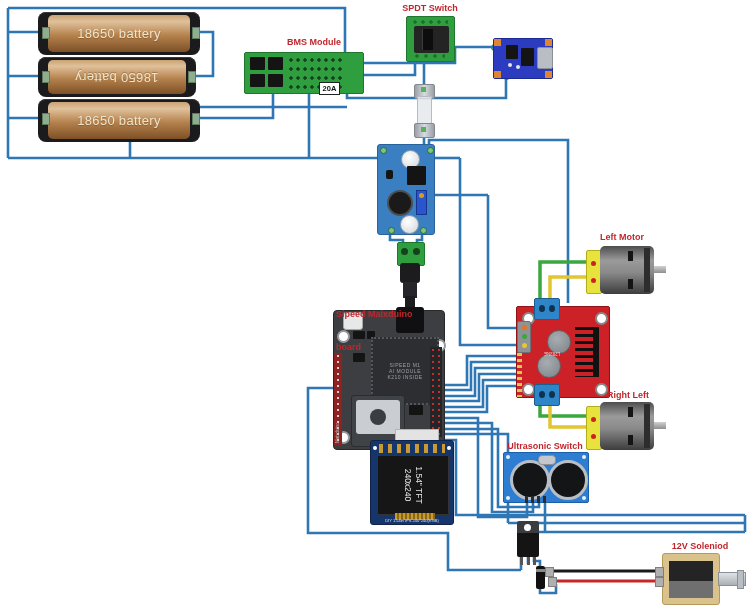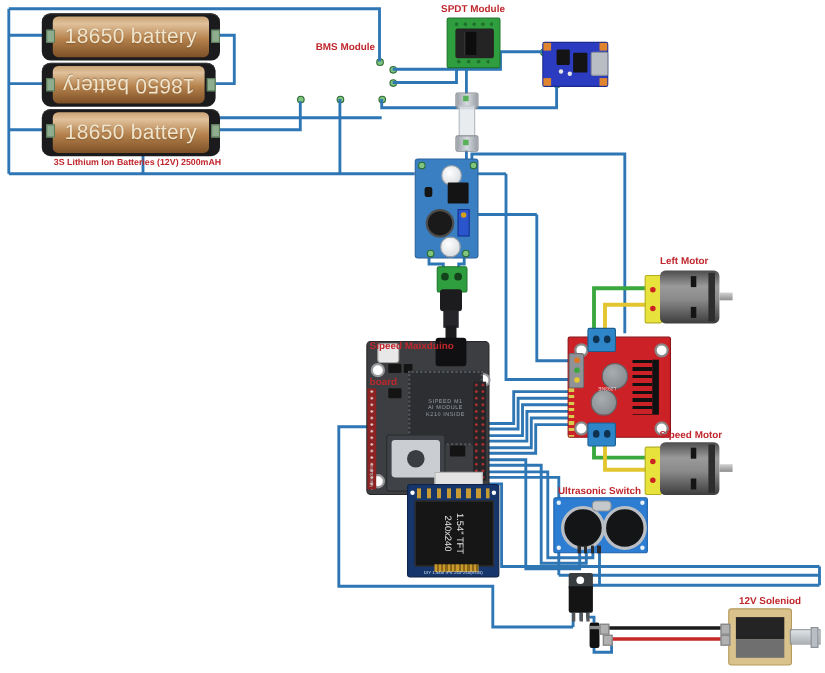--- a/index.html
+++ b/index.html
@@ -9,21 +9,21 @@
   .abs{position:absolute;}
   svg.wires{position:absolute;left:0;top:0;z-index:1;}
   .cmp{z-index:2;}
   .lbl{position:absolute;z-index:3;color:#c0272d;font-weight:bold;font-size:9px;line-height:11px;white-space:pre;}
   .lbl.center{text-align:center;}
   .cap8{font-size:8px;}
   .battery{background:#1b1b1d;border-radius:8px;box-shadow:inset 0 1px 0 #3a3a3c;}
   .batt-body{position:absolute;left:10px;right:10px;top:3px;bottom:3px;border-radius:5px;
     background:linear-gradient(180deg,#c9a273 0%,#e0c19b 18%,#b5824d 55%,#7d5026 100%);
     display:flex;align-items:center;justify-content:center;}
-  .batt-txt{color:#efe4cc;font-size:19px;letter-spacing:.3px;text-shadow:0 1px 1px rgba(90,50,10,.4);}
+  .batt-txt{color:#efe4cc;font-size:13px;letter-spacing:.3px;text-shadow:0 1px 1px rgba(90,50,10,.4);}
   .flip{transform:rotate(180deg);}
   .term{position:absolute;background:#8fae8f;border:1px solid #5c7d5c;z-index:2;}
   .pcb-green{background:#2f9e3f;border:1px solid #1e772c;border-radius:2px;}
   .chip{position:absolute;background:#141414;border-radius:1px;}
   .pin-dot{position:absolute;background:#7fc47f;border:1px solid #2d6b35;border-radius:50%;width:5px;height:5px;}
   .hole{position:absolute;background:#fff;border:2px solid #97999c;border-radius:50%;}
   .wm{position:absolute;color:#9a9a9a;font-family:"DejaVu Serif",serif;font-size:13px;letter-spacing:.5px;z-index:3;}
 </style>
 </head>
 <body>
@@ -97,31 +97,40 @@
     <div class="batt-body">
       <span class="batt-txt">18650 battery</span>
     </div>
   </div>
   <div class="term" style="left:42px;top:27px;width:6px;height:10px;"></div>
   <div class="term" style="left:192px;top:27px;width:6px;height:10px;"></div>
   <div class="term" style="left:42px;top:71px;width:6px;height:10px;"></div>
   <div class="term" style="left:188px;top:71px;width:6px;height:10px;"></div>
   <div class="term" style="left:42px;top:113px;width:6px;height:10px;"></div>
   <div class="term" style="left:192px;top:113px;width:6px;height:10px;"></div>
-  <div class="lbl center cap8" style="left:40px;top:142px;width:170px;">3S Lithium Ion Batteries (12V) 2500mAH</div>
 
   <div class="lbl center" style="left:274px;top:37px;width:80px;">BMS Module</div>
+  <div class="cmp pcb-green" style="left:244px;top:52px;width:118px;height:40px;">
+    <div class="chip" style="left:5px;top:4px;width:15px;height:13px;"></div>
+    <div class="chip" style="left:23px;top:4px;width:15px;height:13px;"></div>
+    <div class="chip" style="left:5px;top:21px;width:15px;height:13px;"></div>
+    <div class="chip" style="left:23px;top:21px;width:15px;height:13px;"></div>
+    <div class="abs" style="left:44px;top:5px;width:56px;height:31px;background-image:radial-gradient(circle at 2px 2px,#163f1c 1.5px,rgba(0,0,0,0) 1.8px);background-size:7px 9px;"></div>
+    <div class="abs" style="left:74px;top:29px;width:19px;height:11px;background:#fff;border:1px solid #222;display:flex;align-items:center;justify-content:center;">
+      <span style="font-size:7.5px;font-weight:bold;color:#111;">20A</span>
+    </div>
+  </div>
   <div class="pin-dot" style="left:342px;top:53px;"></div>
   <div class="pin-dot" style="left:354px;top:60px;"></div>
   <div class="pin-dot" style="left:354px;top:72px;"></div>
   <div class="pin-dot" style="left:270px;top:87px;"></div>
   <div class="pin-dot" style="left:306px;top:87px;"></div>
   <div class="pin-dot" style="left:344px;top:87px;"></div>
 
-  <div class="lbl center" style="left:398px;top:3px;width:64px;">SPDT Module</div>
+  <div class="lbl center" style="left:398px;top:3px;width:64px;">SPDT Switch</div>
   <div class="cmp pcb-green" style="left:406px;top:16px;width:47px;height:44px;">
     <div class="abs" style="left:6px;top:3px;width:35px;height:4px;background-image:radial-gradient(circle at 2px 2px,#1d6e2a 1.5px,rgba(0,0,0,0) 1.8px);background-size:8px 4px;"></div>
     <div class="abs" style="left:7px;top:9px;width:35px;height:27px;background:#242424;border-radius:2px;"></div>
     <div class="abs" style="left:15px;top:12px;width:10px;height:21px;background:#0d0d0d;border-left:1px solid #3c3c3c;"></div>
     <div class="abs" style="left:8px;top:37px;width:30px;height:4px;background-image:radial-gradient(circle at 2px 2px,#1d6e2a 1.5px,rgba(0,0,0,0) 1.8px);background-size:9px 4px;"></div>
   </div>
 
   <div class="cmp" style="left:493px;top:38px;width:58px;height:39px;background:#2b3cc0;border:1px solid #1a2a90;border-radius:2px;">
     <div class="abs" style="left:0;top:0;width:7px;height:7px;background:#e0852f;"></div>
     <div class="abs" style="right:0;top:0;width:7px;height:7px;background:#e0852f;"></div>
@@ -250,21 +259,21 @@
       <div class="abs" style="left:4px;top:10px;width:5px;height:5px;background:#cc2222;border-radius:50%;"></div>
       <div class="abs" style="left:4px;top:27px;width:5px;height:5px;background:#cc2222;border-radius:50%;"></div>
     </div>
     <div class="abs" style="left:14px;top:0;width:54px;height:48px;background:linear-gradient(180deg,#4d4d4d,#9a9a9a 30%,#8a8a8a 55%,#3d3d3d);border-radius:5px;">
       <div class="abs" style="left:28px;top:5px;width:5px;height:10px;background:#141414;"></div>
       <div class="abs" style="left:28px;top:33px;width:5px;height:10px;background:#141414;"></div>
       <div class="abs" style="left:44px;top:2px;width:6px;height:44px;background:#2d2d2d;"></div>
     </div>
     <div class="abs" style="left:68px;top:20px;width:12px;height:7px;background:linear-gradient(180deg,#d0d0d0,#8f8f8f);"></div>
   </div>
-  <div class="lbl center" style="left:596px;top:390px;width:64px;">Sipeed Motor</div>
+  <div class="lbl center" style="left:596px;top:390px;width:64px;">Right Left</div>
   <div class="cmp" style="left:586px;top:402px;width:80px;height:48px;">
     <div class="abs" style="left:0;top:4px;width:14px;height:42px;background:#e8e23c;border:1px solid #b3ad1d;border-radius:2px;">
       <div class="abs" style="left:4px;top:10px;width:5px;height:5px;background:#cc2222;border-radius:50%;"></div>
       <div class="abs" style="left:4px;top:27px;width:5px;height:5px;background:#cc2222;border-radius:50%;"></div>
     </div>
     <div class="abs" style="left:14px;top:0;width:54px;height:48px;background:linear-gradient(180deg,#4d4d4d,#9a9a9a 30%,#8a8a8a 55%,#3d3d3d);border-radius:5px;">
       <div class="abs" style="left:28px;top:5px;width:5px;height:10px;background:#141414;"></div>
       <div class="abs" style="left:28px;top:33px;width:5px;height:10px;background:#141414;"></div>
       <div class="abs" style="left:44px;top:2px;width:6px;height:44px;background:#2d2d2d;"></div>
     </div>

